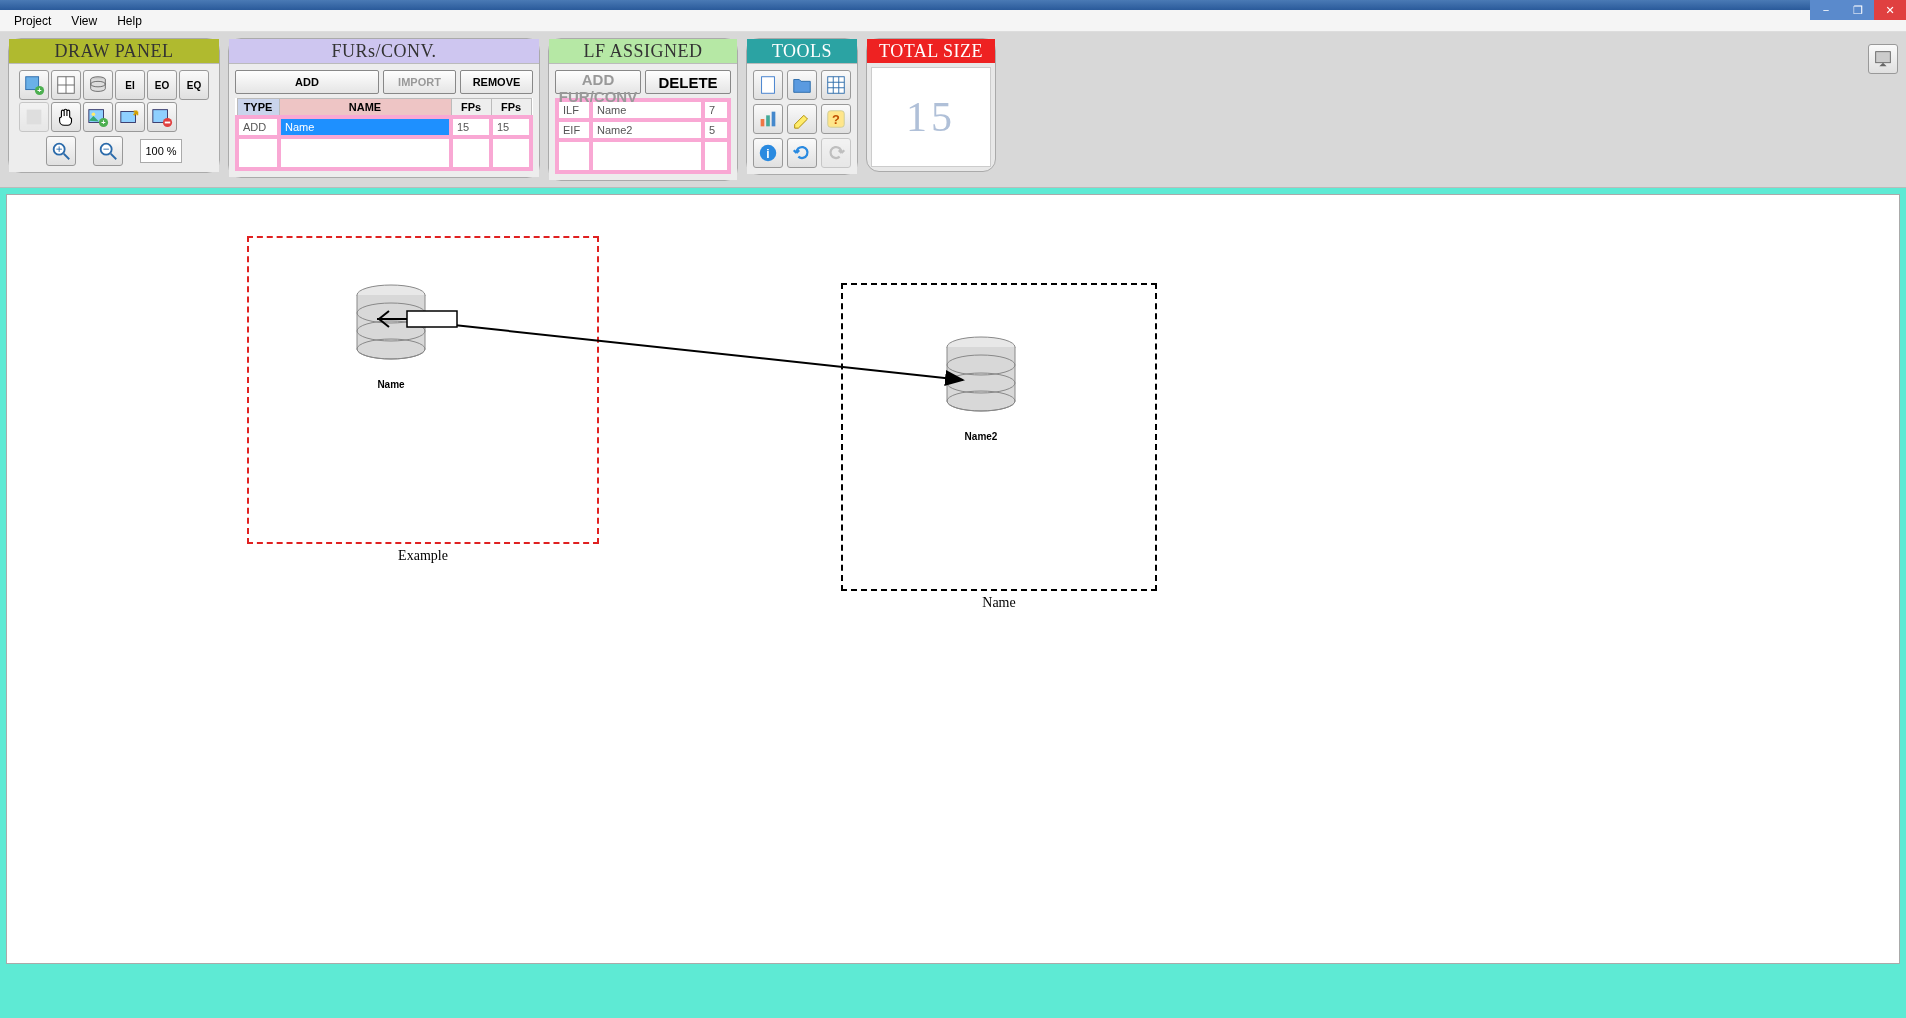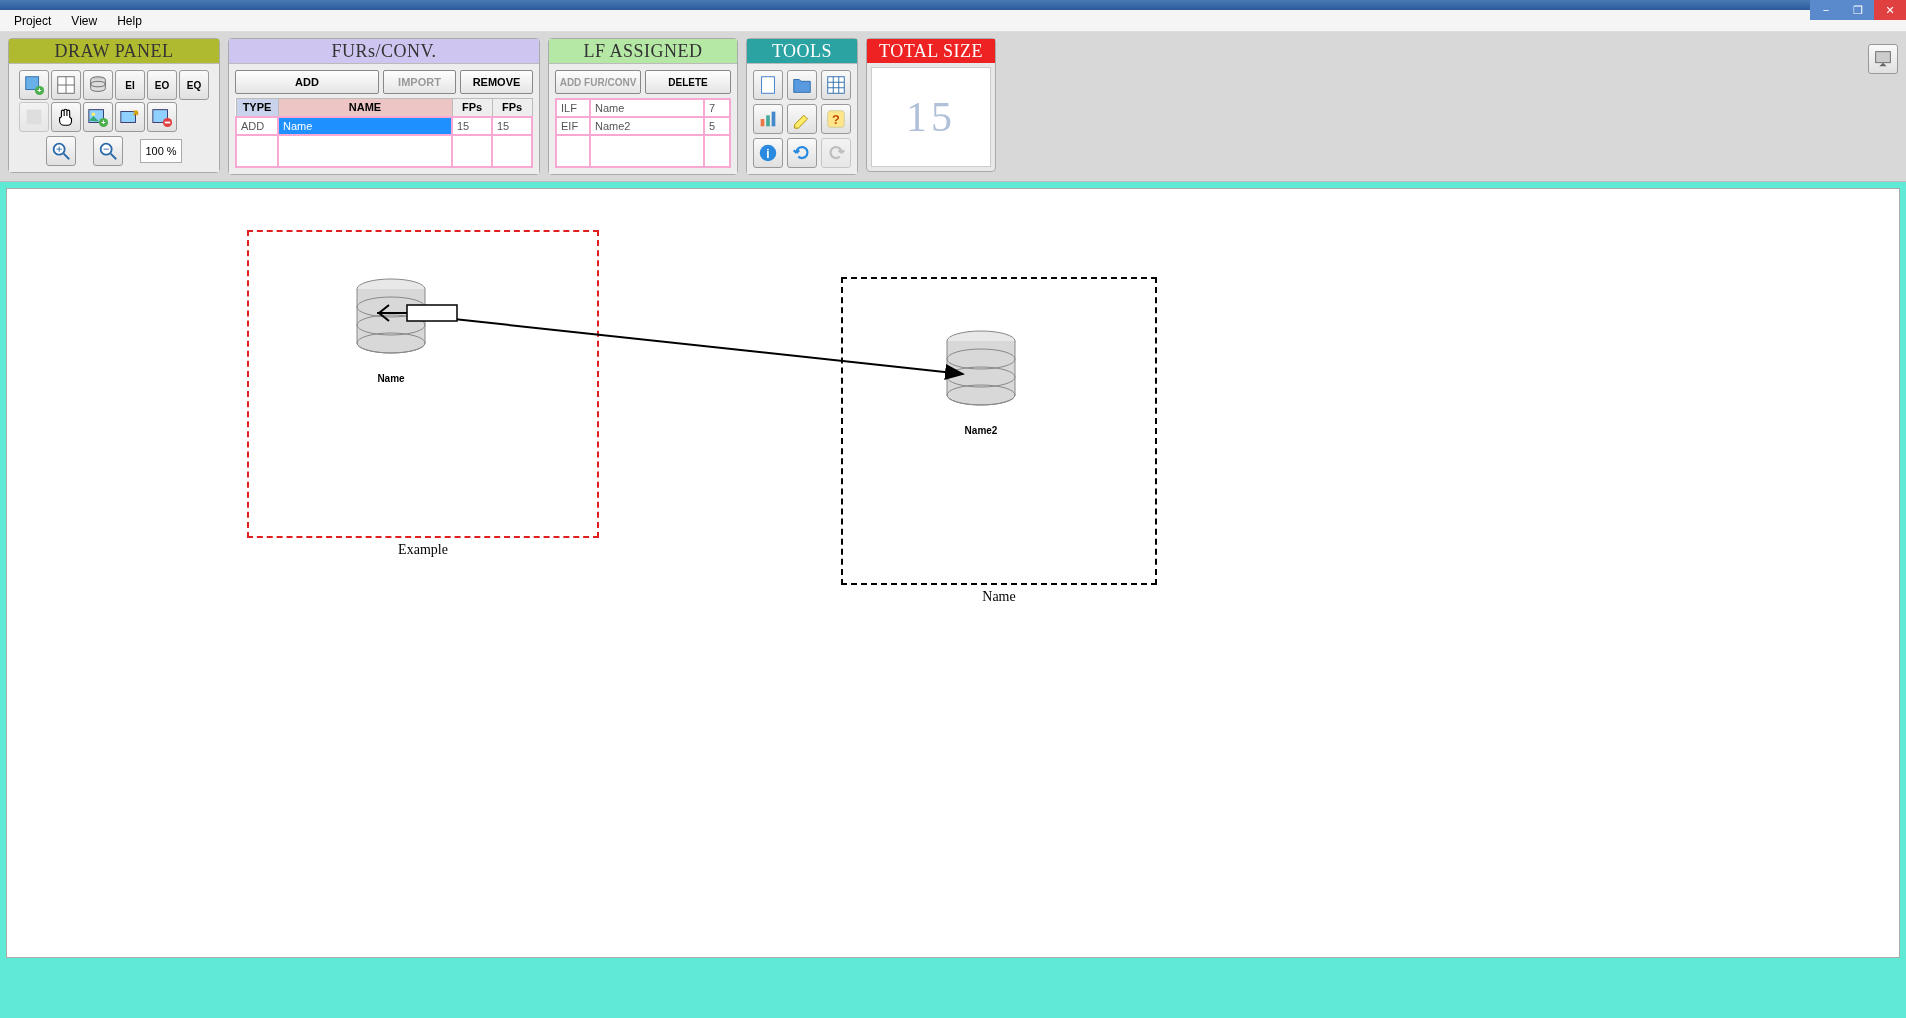--- a/index.html
+++ b/index.html
@@ -12,21 +12,21 @@
 .win-max { background: #5a8acc; }
 .win-close { background: #e04040; }
 
 .app { background: #5eead4; margin: 0; height: calc(100% - 10px); }
 
 .menubar { background: #f5f5f5; border-bottom: 1px solid #ddd; height: 22px; display: flex; align-items: center; padding: 0 4px; font-size: 12px; }
 .menubar span { padding: 2px 10px; cursor: pointer; }
 
 .toolbar-area { background: #d8d8d8; padding: 6px 8px; display: flex; gap: 8px; align-items: flex-start; border-bottom: 1px solid #bbb; }
 
-.panel { border: 1px solid #aaa; border-radius: 4px; background: #e8e8e8; }
+.panel { border: 1px solid #aaa; border-radius: 13px; background: #e8e8e8; }
 .panel-header { font-family: Georgia, serif; font-size: 18px; text-align: center; height: 24px; line-height: 24px; color: #333; letter-spacing: 0.5px; }
 .panel-body { background: #ededed; padding: 6px; border-top: 1px solid #bbb; }
 
 
 .hdr-olive { background: #b0ba2f; }
 .hdr-lilac { background: #cec6f0; }
 .hdr-green { background: #b6e8a5; }
 .hdr-teal  { background: #2ba3a3; color: #fff; }
 .hdr-red   { background: #ee2222; color: #fff; }
 
@@ -41,30 +41,30 @@
 
 
 .furs-panel { width: 312px; }
 .btn-row { display: flex; gap: 4px; margin-bottom: 4px; }
 .std-btn { flex: 1; height: 24px; background: linear-gradient(#fefefe,#e5e5e5); border: 1px solid #888; border-radius: 2px; font-size: 11px; font-weight: bold; cursor: pointer; }
 .std-btn.disabled { color: #999; cursor: default; }
 .std-btn.wide { flex: 2; }
 
 .mini-table { width: 100%; border-collapse: collapse; font-size: 11px; background: #fff; }
 .mini-table th { border: 1px solid #bbb; padding: 2px 4px; font-weight: bold; height: 18px; }
-.mini-table td { border: 2px solid #f9a8d4; padding: 2px 4px; height: 16px; color: #555; vertical-align: top; }
+.mini-table td { border: 4px solid #f9a8d4; padding: 2px 4px; height: 16px; color: #555; vertical-align: top; }
 .mini-table tbody tr td.selected { background: #1e90ff; color: #fff; }
 .th-type { background: #c9d4ec; width: 42px; }
 .th-name { background: #eec5c5; }
 .th-fps  { background: #eee; width: 40px; }
 .filler-row td { height: 32px; }
 
 
 .lf-panel { width: 190px; }
-.lf-panel .btn-row .std-btn { font-size: 10px; }
+.lf-panel .btn-row .std-btn { font-size: 15px; }
 
 
 .tools-panel { width: 112px; }
 .tools-grid { display: grid; grid-template-columns: repeat(3, 30px); gap: 4px; justify-content: center; }
 
 
 .size-panel { width: 130px; }
 .size-body { height: 100px; display: flex; align-items: center; justify-content: center; background: #fff; border: 1px solid #ccc; margin: 4px; }
 .size-num { font-family: Georgia, serif; font-size: 42px; color: #b0c0d8; letter-spacing: 4px; }
 

